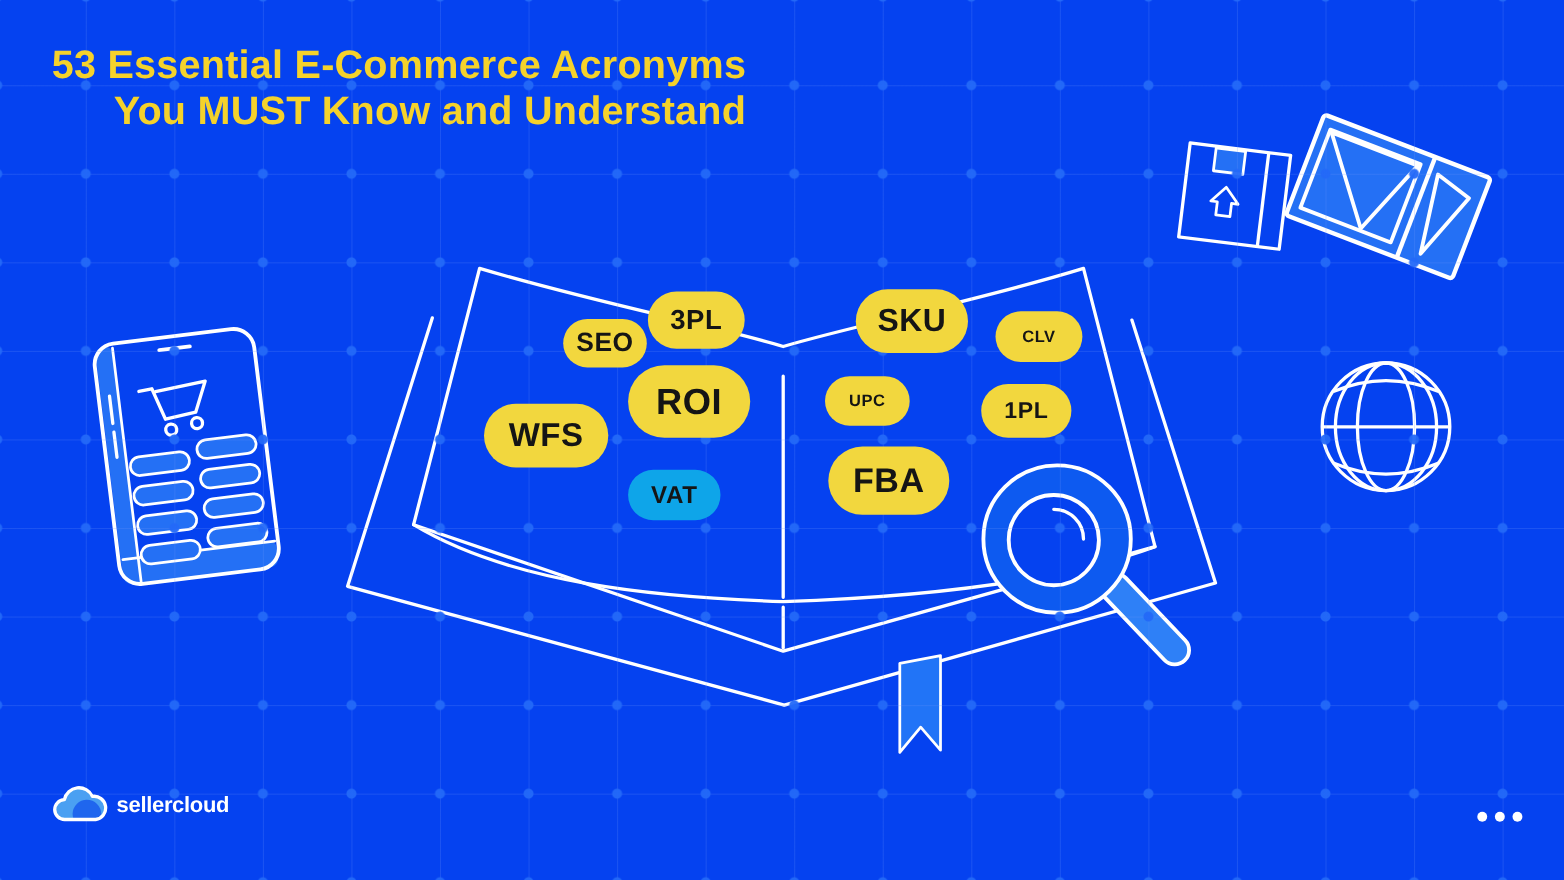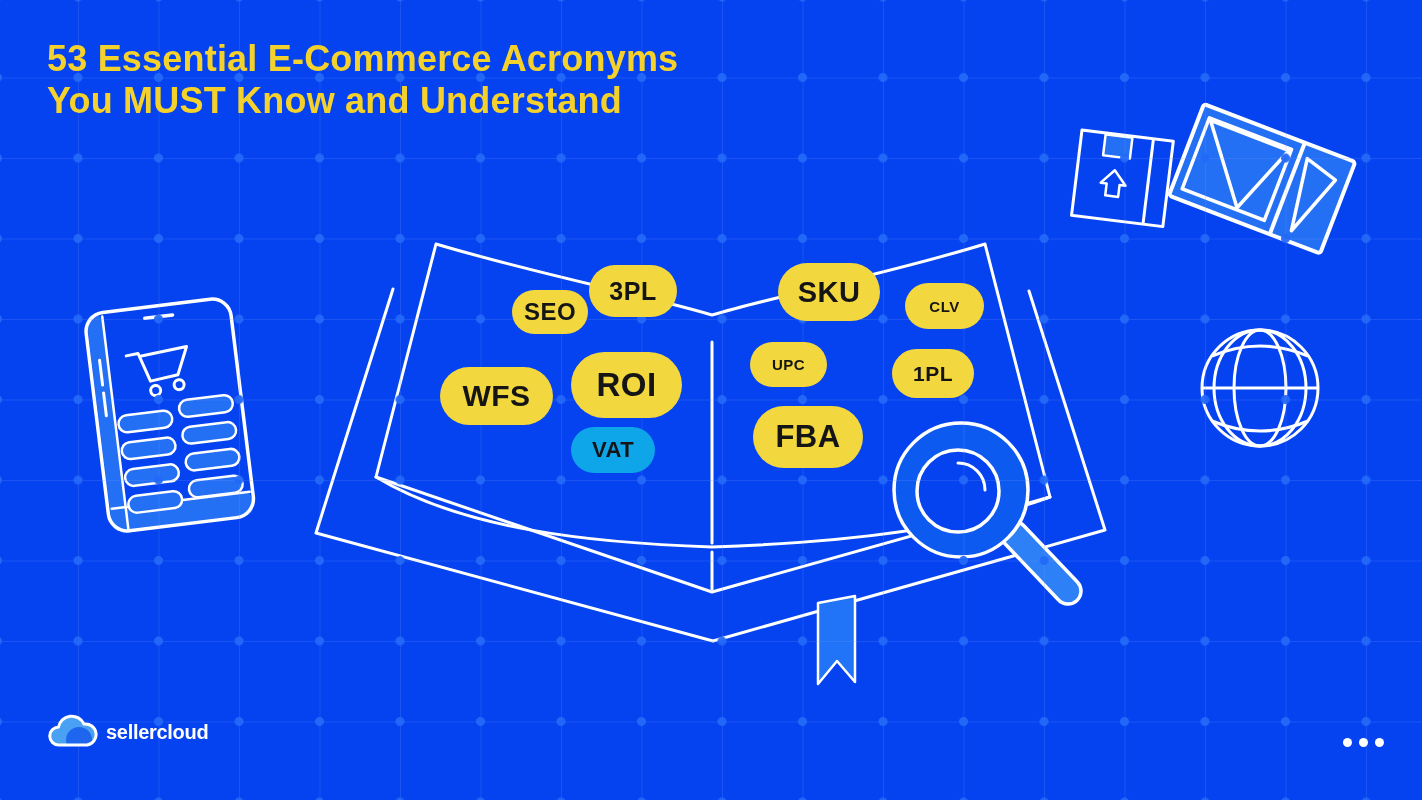--- a/index.html
+++ b/index.html
@@ -1,19 +1,20 @@
 <!DOCTYPE html>
 <html><head>
 <meta charset="utf-8">
 <style>
   html,body{margin:0;padding:0;background:#0542f0;}
   .canvas{
     position:relative;width:1422px;height:800px;overflow:hidden;
     background:#0542f0;
     font-family:"Liberation Sans", sans-serif;
+    text-align:right;
   }
   
   .grid{
     position:absolute;inset:0;pointer-events:none;z-index:3;
     background-image:
       radial-gradient(circle, rgba(35,105,248,0.95) 0 4px, rgba(35,105,248,0) 5px),
       linear-gradient(to right, rgba(110,150,250,0.22) 0 1px, transparent 1px),
       linear-gradient(to bottom, rgba(110,150,250,0.22) 0 1px, transparent 1px);
     background-size:80.5px 80.5px, 80.5px 100%, 100% 80.5px;
     background-position:37.75px 37.25px, 78px 0, 0 77.5px;
@@ -24,21 +25,21 @@
     color:#f5d22b;font-weight:bold;font-size:36px;line-height:42px;letter-spacing:.2px;
   }
   
   .pills{position:absolute;inset:0;z-index:6;}
   .pill{
     position:absolute;display:flex;align-items:center;justify-content:center;
     background:#f2d73e;color:#151515;font-weight:bold;border-radius:40px;letter-spacing:.5px;
   }
   .pill-seo{left:512px;top:290px;width:76px;height:44px;font-size:24px;}
   .pill-3pl{left:589px;top:265px;width:88px;height:52px;font-size:25px;}
-  .pill-roi{left:571px;top:352px;width:111px;height:66px;font-size:33px;}
+  .pill-roi{left:571px;top:332px;width:111px;height:66px;font-size:33px;}
   .pill-wfs{left:440px;top:367px;width:113px;height:58px;font-size:30px;}
   .pill-vat{left:571px;top:427px;width:84px;height:46px;font-size:22px;background:#0ea5e9;}
   .pill-sku{left:778px;top:263px;width:102px;height:58px;font-size:29px;}
   .pill-clv{left:905px;top:283px;width:79px;height:46px;font-size:15px;}
   .pill-upc{left:750px;top:342px;width:77px;height:45px;font-size:15px;}
   .pill-1pl{left:892px;top:349px;width:82px;height:49px;font-size:21px;}
   .pill-fba{left:753px;top:406px;width:110px;height:62px;font-size:31px;}
   
   .logo{position:absolute;left:46px;top:714px;z-index:6;display:flex;align-items:center;gap:8px;}
   .logo-text{color:#ffffff;font-weight:bold;font-size:20px;letter-spacing:-0.3px;}

